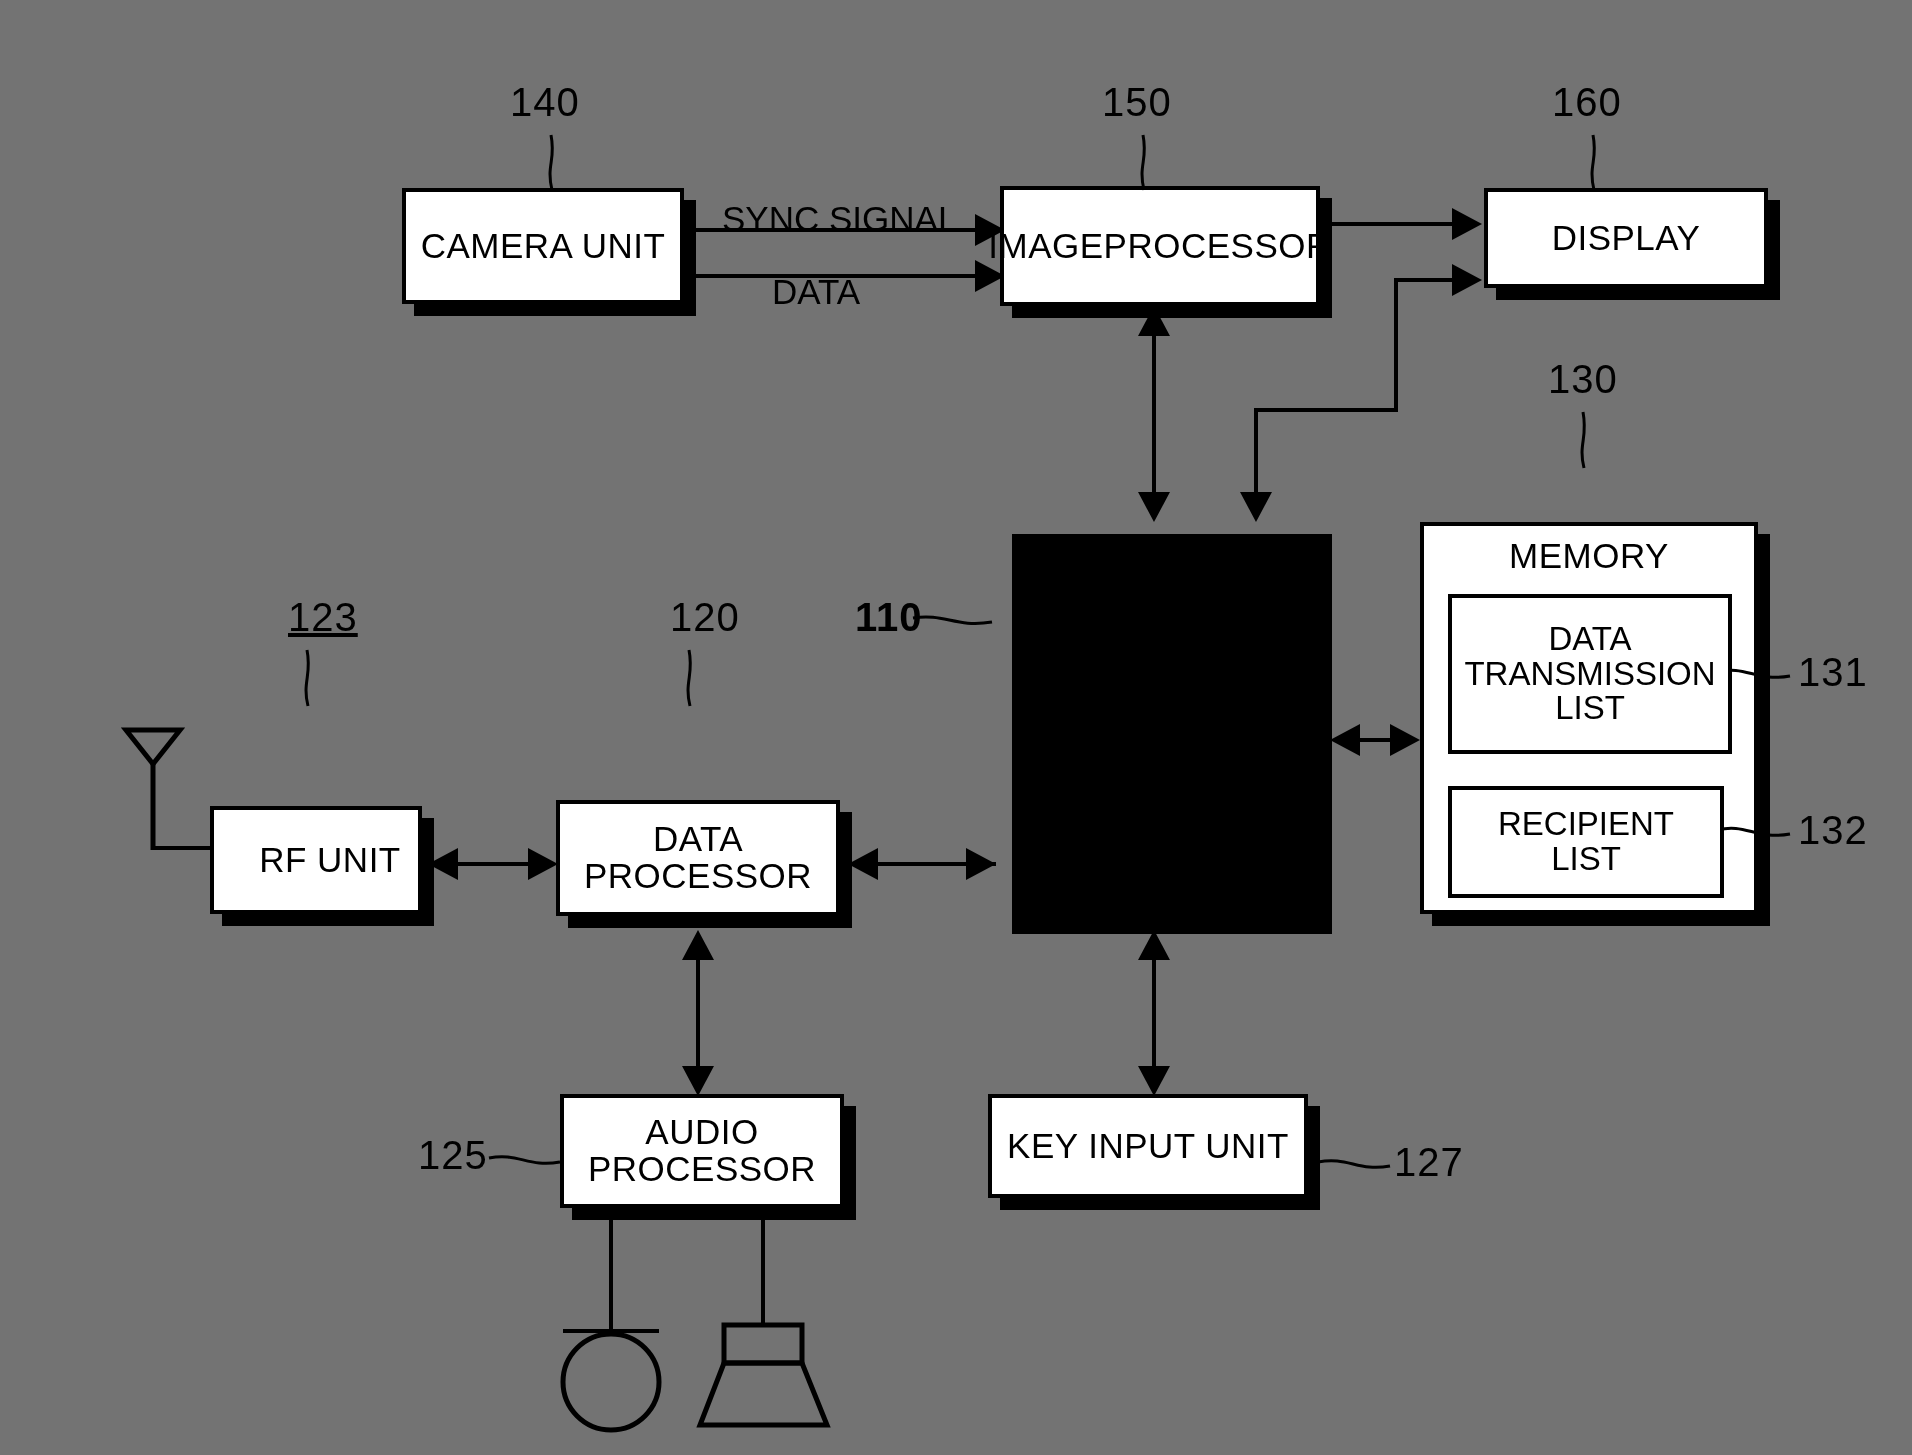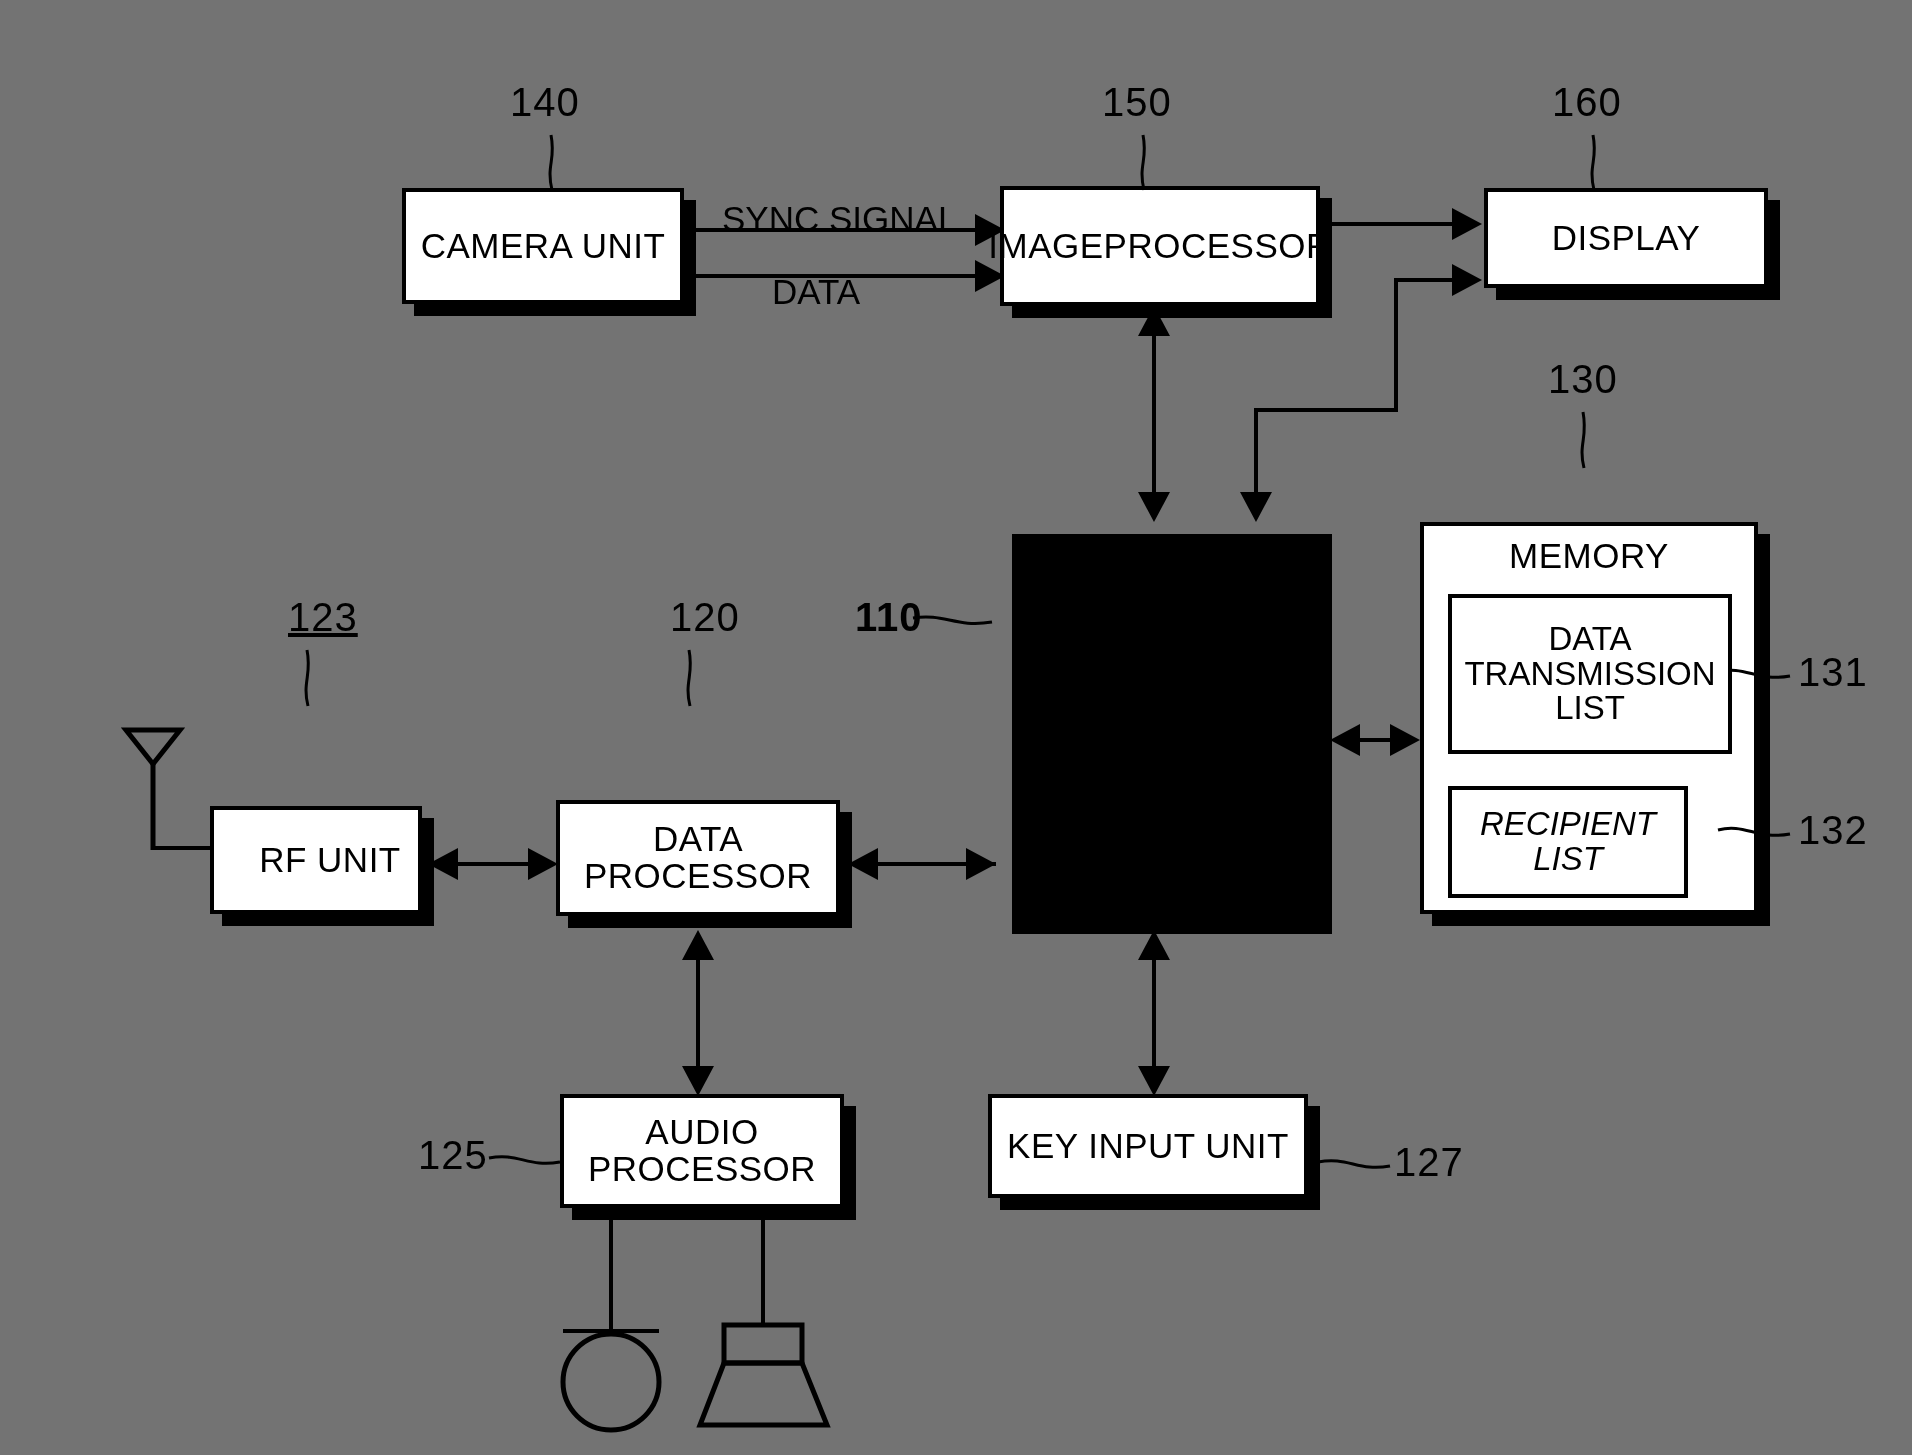--- a/index.html
+++ b/index.html
@@ -184,21 +184,21 @@
     <span>MEMORY</span>
   </div>
 
   <div class="sub" style="left:1448px; top:594px; width:284px; height:160px; flex-direction:column;">
     <span>DATA</span>
     <span>TRANSMISSION</span>
     <span>LIST</span>
   </div>
   <div class="ref" style="left:1798px; top:650px;">131</div>
 
-  <div class="sub" style="left:1448px; top:786px; width:240px; height:112px; flex-direction:column;font-style:italic;">
+  <div class="sub" style="left:1448px; top:786px; width:276px; height:112px; flex-direction:column;">
     <span>RECIPIENT</span>
     <span>LIST</span>
   </div>
   <div class="ref" style="left:1798px; top:808px;">132</div>
 
   <div class="ln hln" style="left:1336px; top:738px; width:80px;"></div>
   <div class="arw arw-l" style="left:1330px; top:724px;"></div>
   <div class="arw arw-r" style="left:1390px; top:724px;"></div>
 
   <svg class="overlay">

